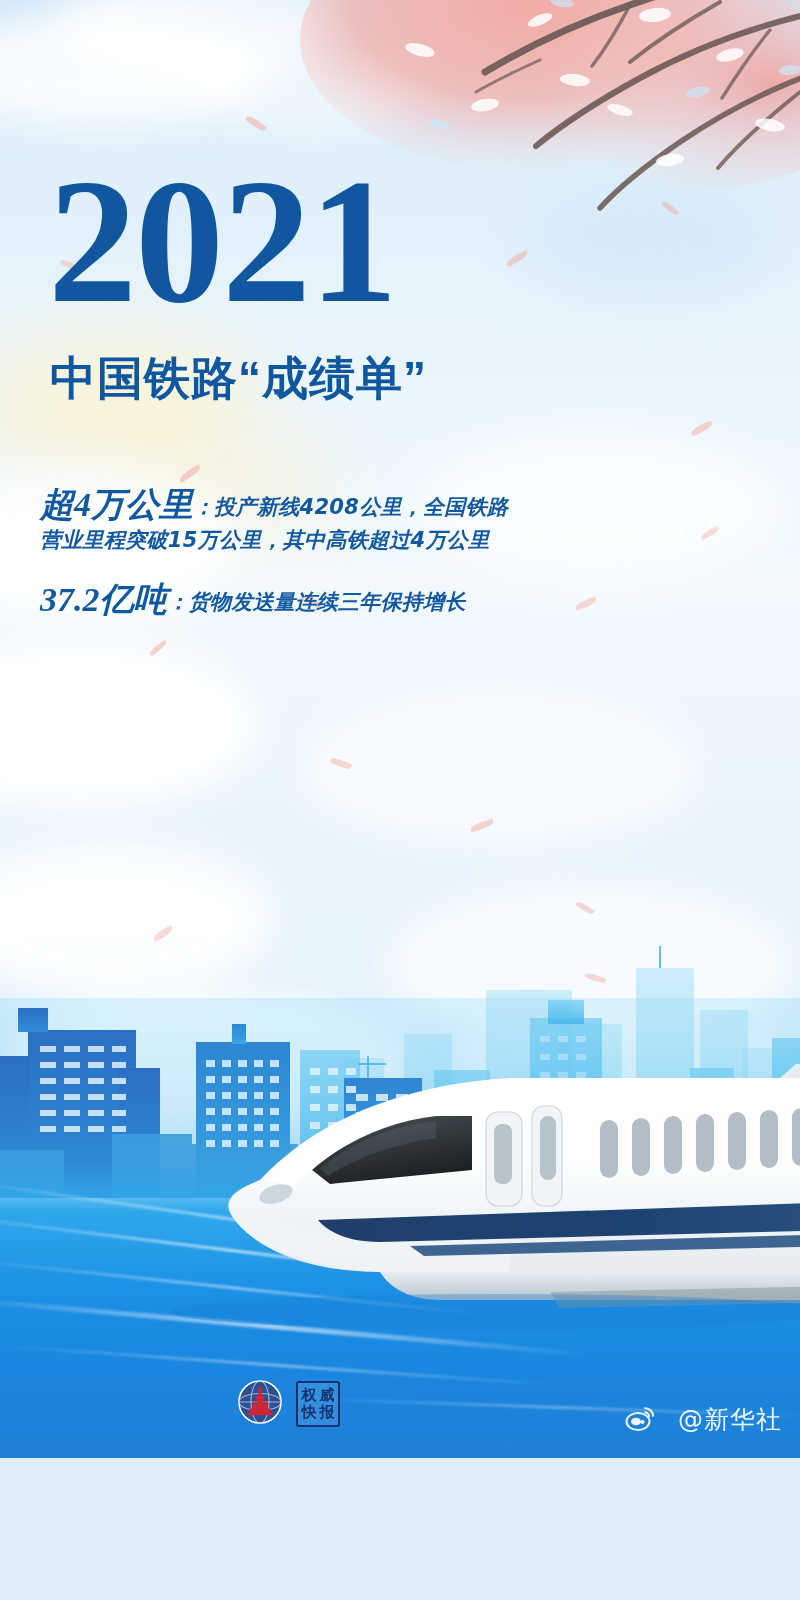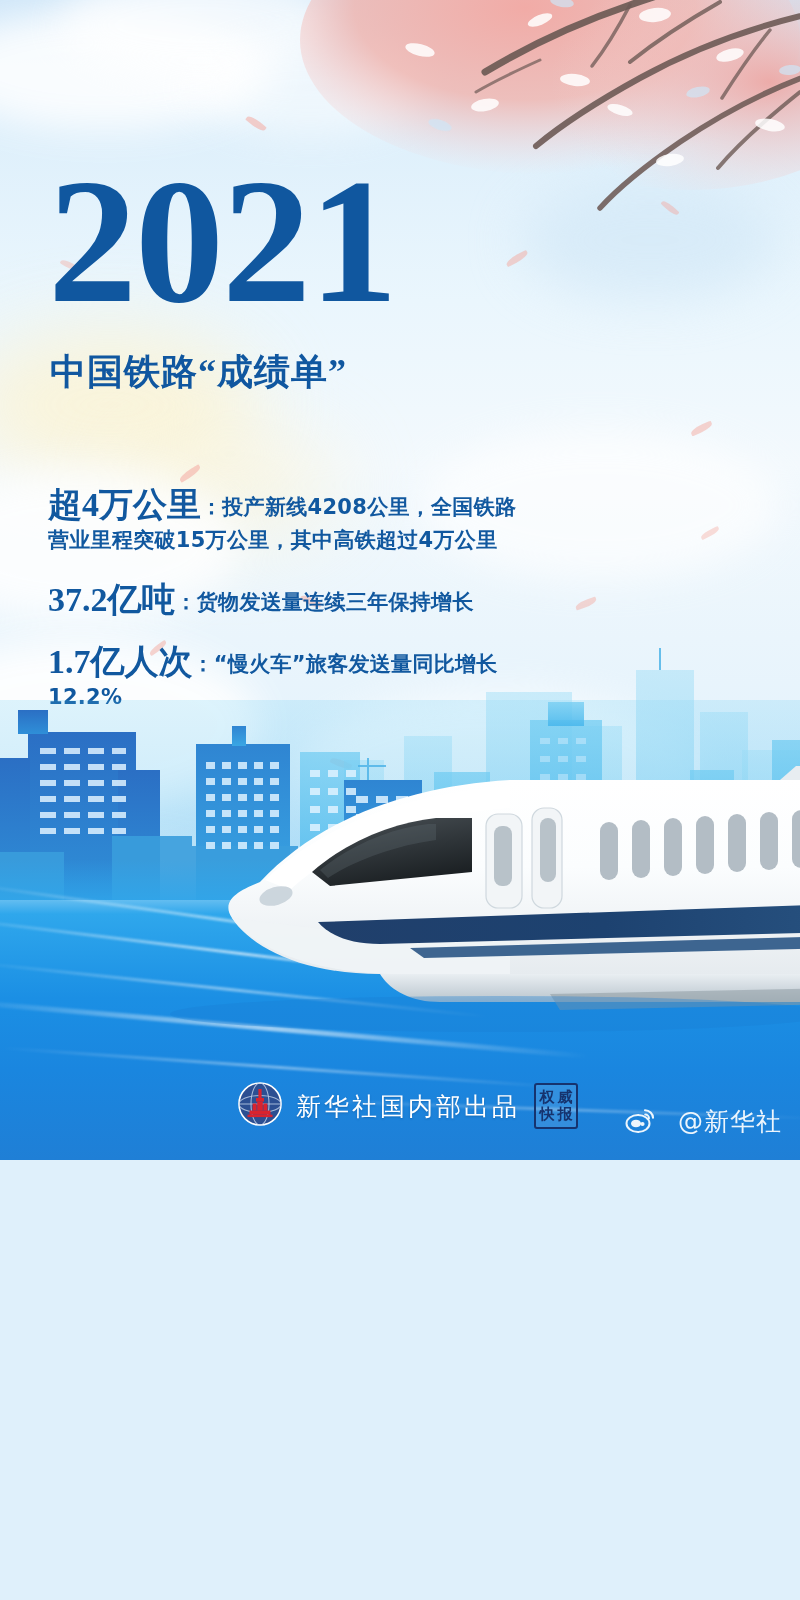--- a/index.html
+++ b/index.html
@@ -3,21 +3,21 @@
 <meta charset="utf-8">
 <title>2021 中国铁路成绩单</title>
 <style>
   html,body{margin:0;padding:0;}
   body{
     width:800px;height:1600px;overflow:hidden;
     font-family:"Liberation Serif","DejaVu Serif",serif;
     background:#dff0fb;
   }
   #poster{
-    position:relative;width:800px;height:1160px;overflow:hidden;
+    position:relative;width:800px;height:1458px;overflow:hidden;
     background:
       linear-gradient(180deg,#cfe6f8 0%,#ddeffb 10%,#eaf6fd 26%,#f3f9fd 40%,#eaf5fc 55%,#e3f2fc 68%,#d8eefb 78%,#bfe6fa 86%,#8ed4f7 92%, #45b2f0 97%,#1e93e8 100%);
   }
 
   
   .cloud{position:absolute;border-radius:50%;background:#ffffff;filter:blur(18px);}
   .cloudsoft{position:absolute;border-radius:50%;filter:blur(26px);}
   .ylwhaze{position:absolute;border-radius:50%;background:#fdf3cf;filter:blur(40px);opacity:.75;}
 
   
@@ -26,26 +26,26 @@
 
   
   #year{
     position:absolute;left:48px;top:152px;
     font-family:"Liberation Serif","DejaVu Serif",serif;
     font-size:178px;line-height:1;font-weight:700;letter-spacing:-2px;
     color:#10579f;
   }
   #subtitle{
     position:absolute;left:50px;top:348px;
-    font-family:Liberation Serif, serif;
-    font-size:36px;font-weight:700;letter-spacing:1px;color:#1057a0;
-  }
-
-  
-  #stats{position:absolute;left:48px;top:488px;width:470px;}
+    font-family:Liberation Sans, sans-serif;
+    font-size:46px;font-weight:700;letter-spacing:1px;color:#1057a0;
+  }
+
+  
+  #stats{position:absolute;left:40px;top:488px;width:470px;font-style:italic;}
   .stat{margin-bottom:26px;}
   .stat p{margin:0;}
   .stat .line{
     color:#11589f;
     font-family:"DejaVu Sans","Liberation Sans",sans-serif;
     font-weight:700;font-size:21px;line-height:33px;letter-spacing:.3px;
   }
   .kw{
     font-family:"Liberation Serif","DejaVu Serif",serif;
     font-size:34px;font-weight:700;letter-spacing:0px;color:#11589f;
@@ -190,25 +190,20 @@
     </div>
 
 
     <div class="stat">
       <p class="line">
         <span class="kw">37.2亿吨</span><span class="colon">：</span><span>货物发送量连续三年保持增长</span>
       </p>
     </div>
 
 
-    <div class="stat">
-      <p class="line">
-        <span class="kw">1.7亿人次</span><span class="colon">：</span><span>“慢火车”旅客发送量同比增长12.2%</span>
-      </p>
-    </div>
 
   </div>
 
   <div id="skyline">
     <svg width="800" height="260" viewBox="0 0 800 260">
       <defs>
         <linearGradient id="bg1" x1="0" y1="0" x2="0" y2="1">
           <stop offset="0%" stop-color="#5bc8f2" stop-opacity=".55"></stop>
           <stop offset="100%" stop-color="#2ba6e8" stop-opacity=".85"></stop>
         </linearGradient>
@@ -492,21 +487,20 @@
             <rect x="18" y="16" width="8" height="3.6"></rect>
             <rect x="19.2" y="19.6" width="5.6" height="9"></rect>
             <rect x="14.6" y="21.5" width="4" height="7"></rect>
             <rect x="25.4" y="21.5" width="4" height="7"></rect>
             <rect x="11.5" y="28.5" width="21" height="4.2"></rect>
             <rect x="9.5" y="32.7" width="25" height="2.4"></rect>
           </g>
         </svg>
       </span>
 
-      <span id="brandtext">新华社国内部出品</span>
 
       <span id="stamp">
         <span>权</span>
         <span>威</span>
         <span>快</span>
         <span>报</span>
       </span>
     </div>
 
     <div id="weibo">

